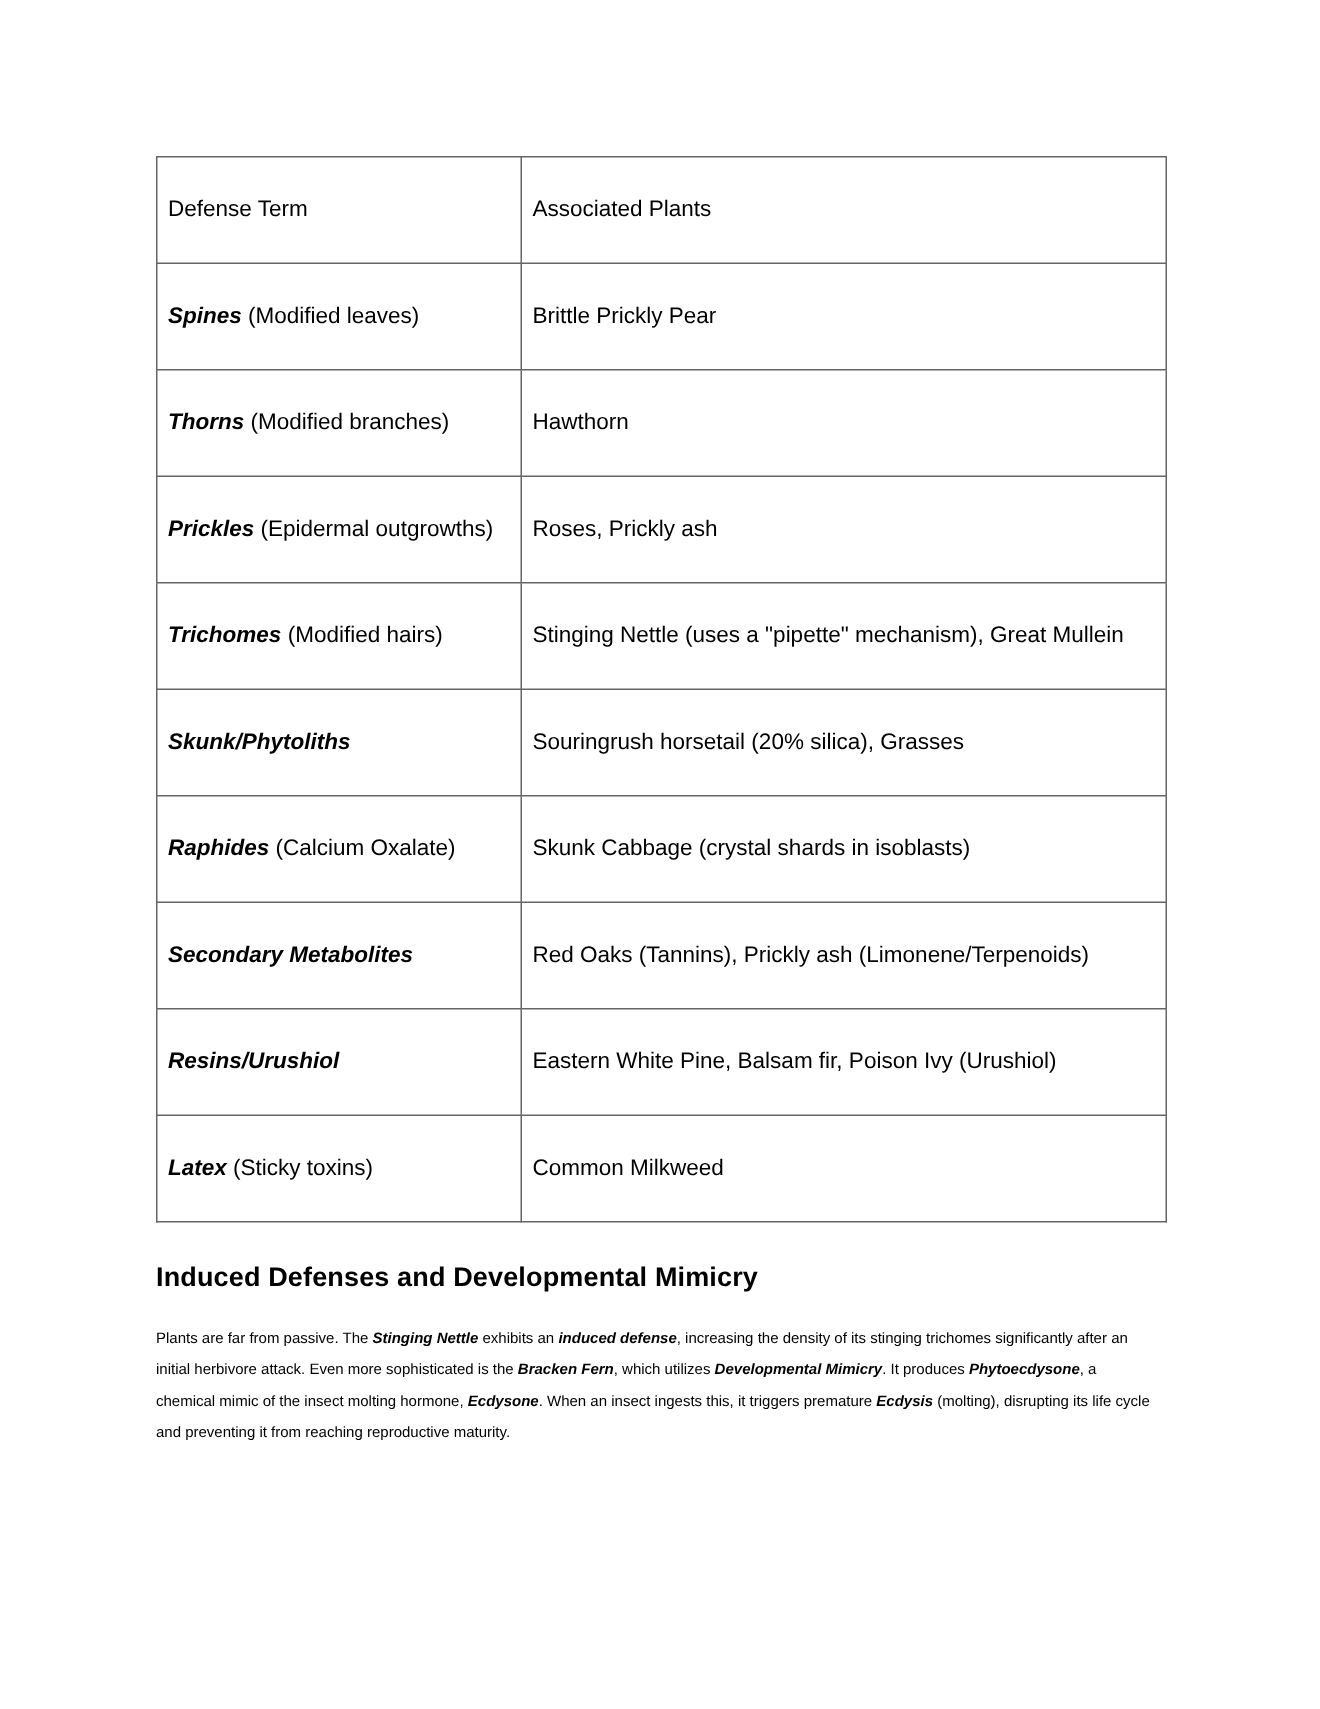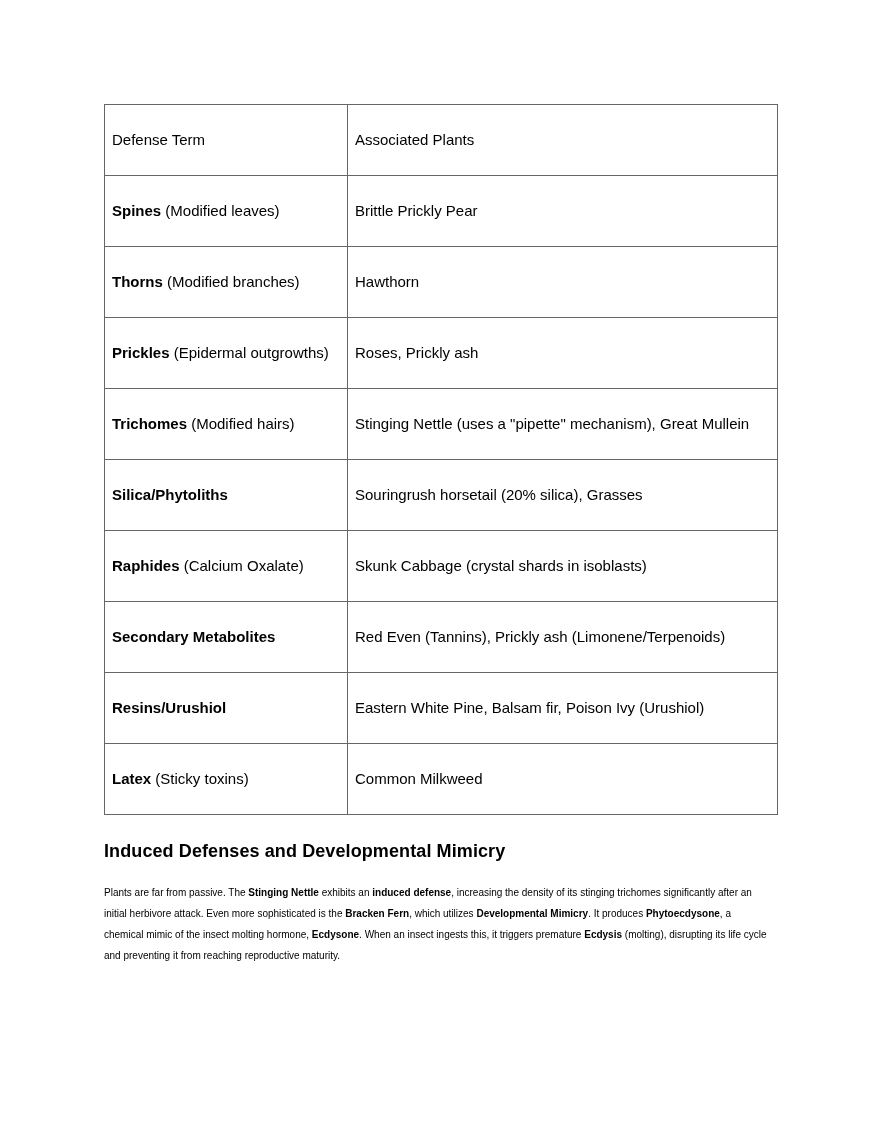--- a/index.html
+++ b/index.html
@@ -24,21 +24,21 @@
   col.c1 { width: 243px; }
   col.c2 { width: 430px; }
   td {
     border: 1px solid #666666;
     padding: 24px 10px 24px 7px;
     font-size: 15px;
     line-height: 22px;
     vertical-align: middle;
     word-wrap: break-word;
   }
-  td strong, p strong { font-weight: 700; }
+  td strong, p strong { font-weight: 700; font-style: italic; }
   h2.section-heading {
     font-size: 18px;
     line-height: 23px;
     font-weight: 700;
     margin: 25px 0 16px 0;
     letter-spacing: 0.1px;
   }
   p.body-paragraph {
     width: 668px;
     font-size: 10px;
@@ -71,30 +71,30 @@
         </tr>
         <tr>
           <td><strong>Prickles</strong><span> (Epidermal outgrowths)</span></td>
           <td>Roses, Prickly ash</td>
         </tr>
         <tr>
           <td><strong>Trichomes</strong><span> (Modified hairs)</span></td>
           <td>Stinging Nettle (uses a "pipette" mechanism), Great Mullein</td>
         </tr>
         <tr>
-          <td><strong>Silica/Phytoliths</strong></td>
+          <td><strong>Skunk/Phytoliths</strong></td>
           <td>Souringrush horsetail (20% silica), Grasses</td>
         </tr>
         <tr>
           <td><strong>Raphides</strong><span> (Calcium Oxalate)</span></td>
           <td>Skunk Cabbage (crystal shards in isoblasts)</td>
         </tr>
         <tr>
           <td><strong>Secondary Metabolites</strong></td>
-          <td>Red Even (Tannins), Prickly ash (Limonene/Terpenoids)</td>
+          <td>Red Oaks (Tannins), Prickly ash (Limonene/Terpenoids)</td>
         </tr>
         <tr>
           <td><strong>Resins/Urushiol</strong></td>
           <td>Eastern White Pine, Balsam fir, Poison Ivy (Urushiol)</td>
         </tr>
         <tr>
           <td><strong>Latex</strong><span> (Sticky toxins)</span></td>
           <td>Common Milkweed</td>
         </tr>
       </tbody>

